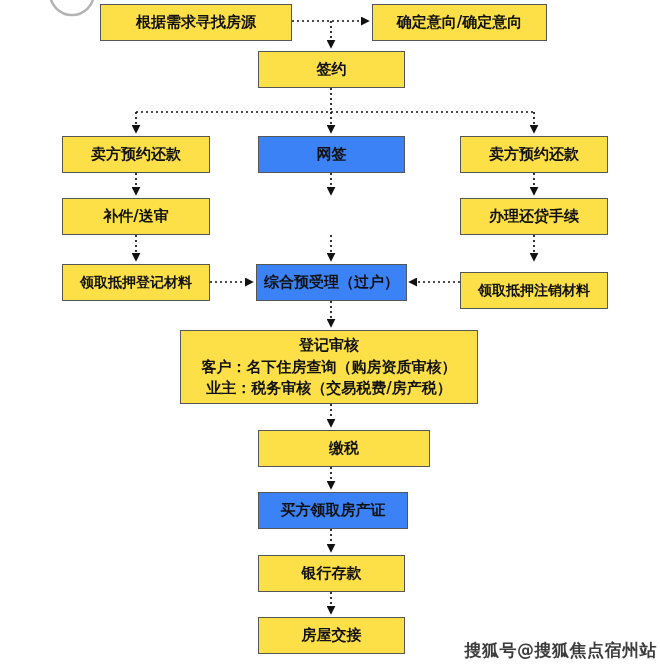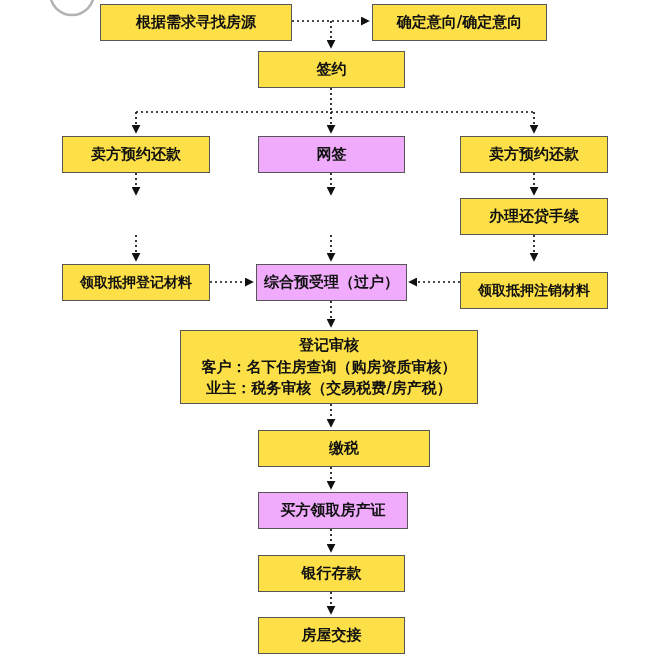--- a/index.html
+++ b/index.html
@@ -17,21 +17,21 @@
     border:1.6px solid #565656;
     background:#fde047;
     display:flex;align-items:center;justify-content:center;
     text-align:center;
     font-weight:700;
     font-size:15px;
     color:#111111;
     z-index:1;
     line-height:1.25;
   }
-  .box.hl{background:#f0abfc;}
+  .box.hl{background:#3b82f6;}
   .box.reg{flex-direction:column;gap:3px;padding:15px 8px;}
   .box.reg div{white-space:nowrap;}
   .watermark{
     position:absolute;
     right:3px;bottom:4px;
     font-size:17px;
     font-weight:600;
     color:#3c3c3c;
     z-index:2;
     letter-spacing:.5px;
@@ -94,20 +94,23 @@
   <div class="box" style="left:62px;top:136px;width:148px;height:37px">
     <span>卖方预约还款</span>
   </div>
   <div class="box hl" style="left:258px;top:136px;width:147px;height:37px">
     <span>网签</span>
   </div>
   <div class="box" style="left:460px;top:136px;width:148px;height:37px">
     <span>卖方预约还款</span>
   </div>
 
+  <div class="box" style="left:62px;top:198px;width:148px;height:37px">
+    <span>补件/送审</span>
+  </div>
   <div class="box" style="left:62px;top:264px;width:148px;height:37px;font-size:14px">
     <span>领取抵押登记材料</span>
   </div>
 
   <div class="box" style="left:460px;top:198px;width:148px;height:37px">
     <span>办理还贷手续</span>
   </div>
   <div class="box hl" style="left:256px;top:264px;width:151px;height:37px">
     <span>综合预受理（过户）</span>
   </div>
@@ -127,13 +130,14 @@
   <div class="box hl" style="left:258px;top:492px;width:150px;height:37px">
     <span>买方领取房产证</span>
   </div>
   <div class="box" style="left:258px;top:555px;width:147px;height:37px">
     <span>银行存款</span>
   </div>
   <div class="box" style="left:258px;top:617px;width:147px;height:37px">
     <span>房屋交接</span>
   </div>
 
+  <div class="watermark">搜狐号@搜狐焦点宿州站</div>
 </div>
 
 </body></html>

